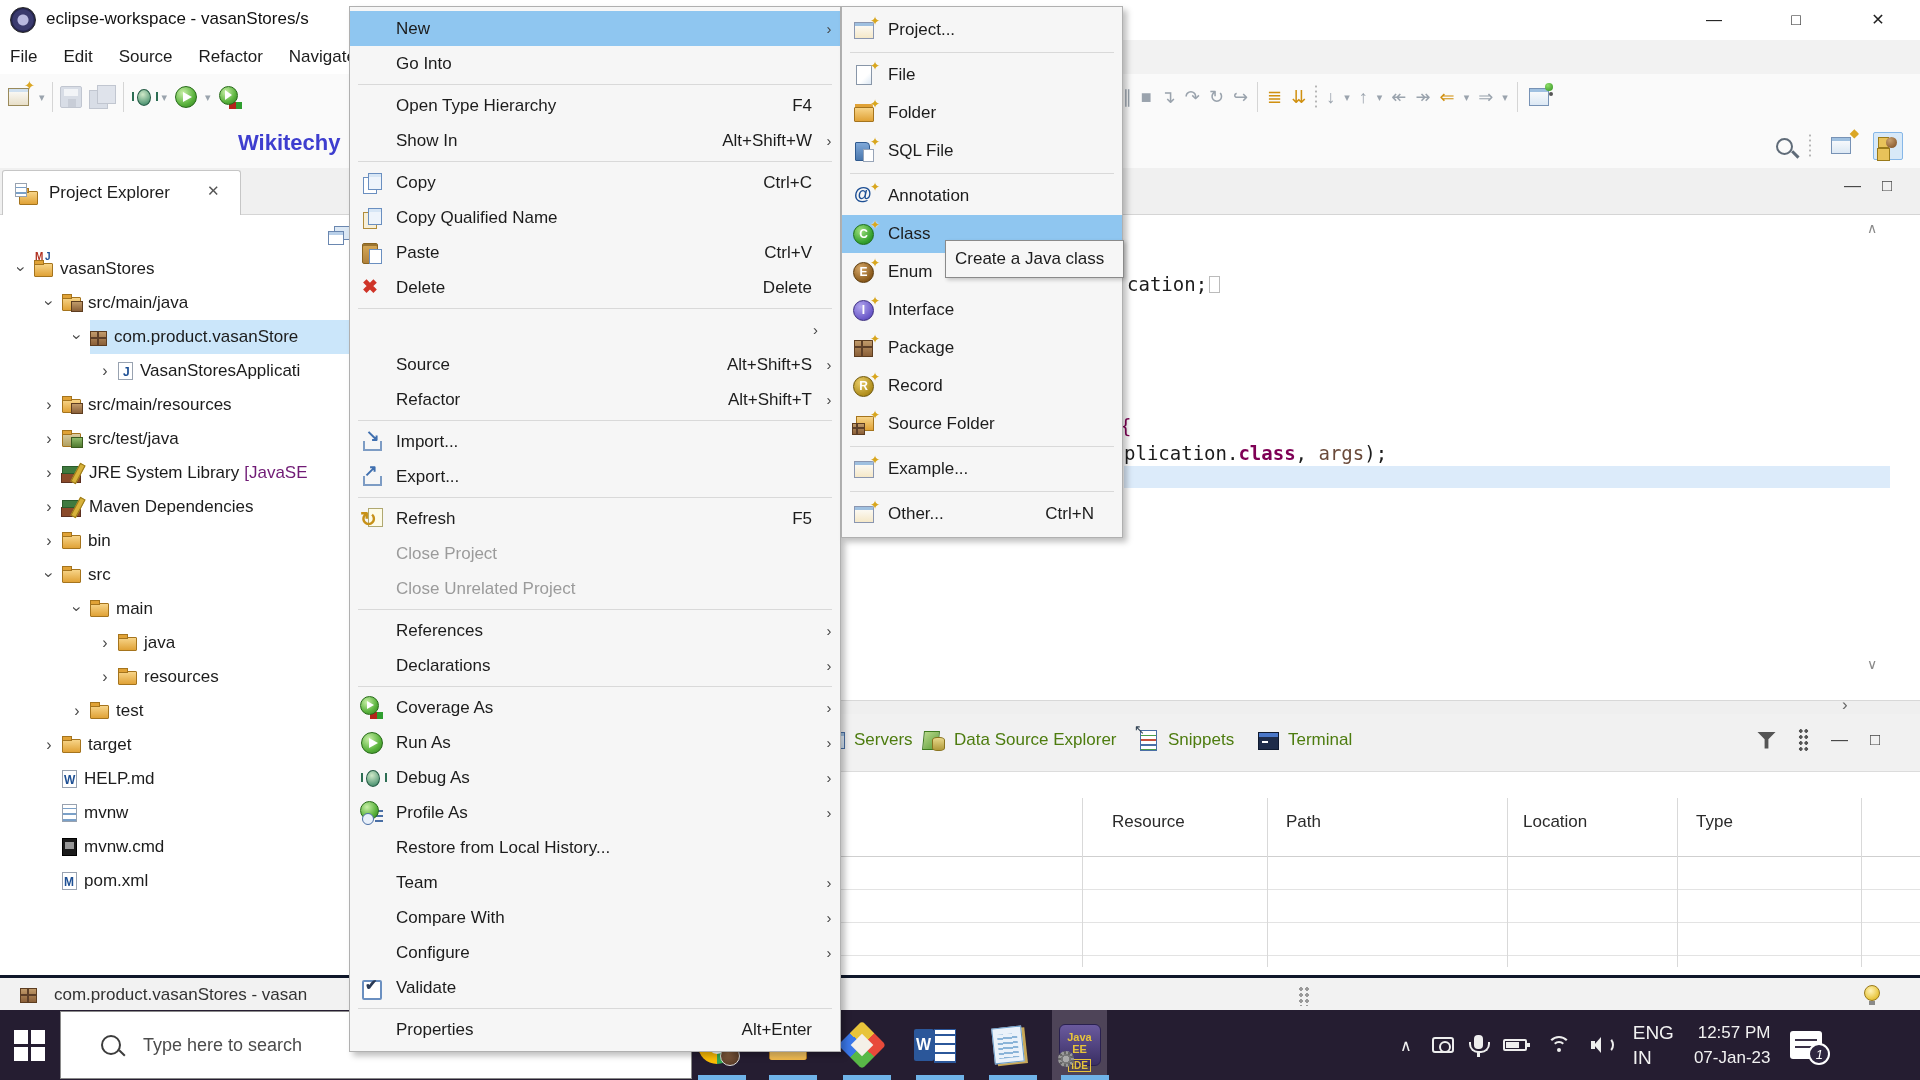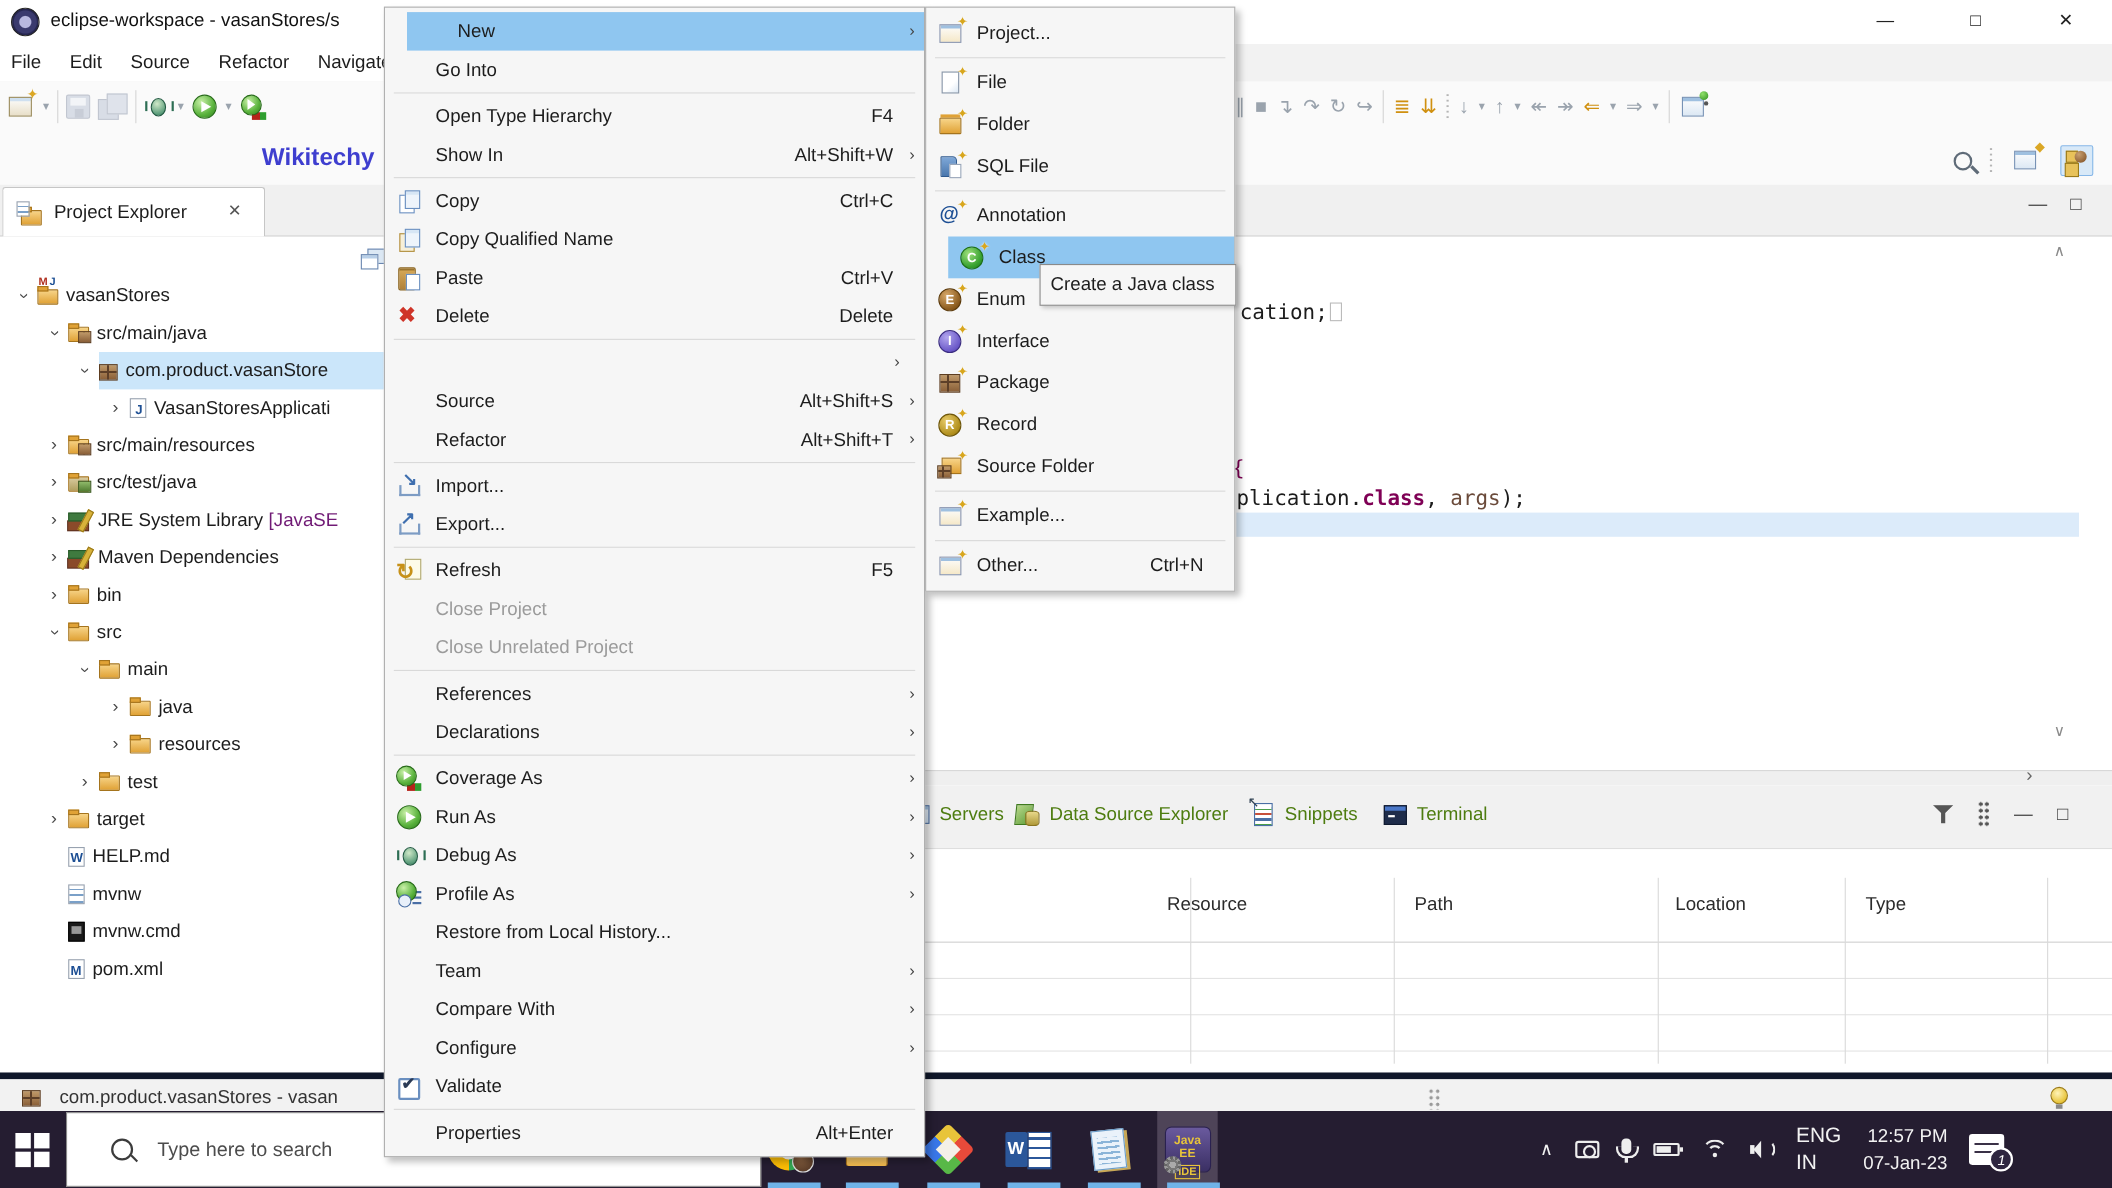--- a/index.html
+++ b/index.html
@@ -109,21 +109,21 @@
     repeating-linear-gradient(#fff 0 2px, #7aa0c8 2px 4px, #fff 4px 6px); }
   .tf-cmd { background:#1a1a1a; border-color:#000; }
   .tf-cmd::before { content:""; position:absolute; left:2px; top:3px; width:9px; height:7px; background:#cfcfcf; opacity:.7; }
   .tl { position:relative; width:20px; height:18px; flex:0 0 20px; }
   .tl::before { content:""; position:absolute; left:0; top:2px; width:16px; height:6px; background:#3f7a3f; border:1px solid #2a5a2a;
     box-shadow:0 8px 0 #8a4a2a, 0 8px 0 1px #5d3020; }
   .tl::after { content:""; position:absolute; left:13px; top:-1px; width:4px; height:19px; background:#d8b23a; border:1px solid #9a7a1a;
     transform:rotate(28deg); }
 
   
-  .statusbar { position:absolute; left:0; top:975px; width:1920px; height:35px; background:#f2f2f2; border-top:6px solid #0f172a; }
+  .statusbar { position:absolute; left:0; top:975px; width:1920px; height:35px; background:#f2f2f2; border-top:3px solid #0f172a; }
   .sb-ic { position:absolute; left:20px; top:8px; }
   .sb-text { position:absolute; left:54px; top:7px; font-size:17px; color:#333; white-space:nowrap; }
   .sb-dots { position:absolute; left:1298px; top:8px; width:12px; height:20px;
     background-image:radial-gradient(circle,#9a9a9a 1.6px,transparent 1.8px); background-size:6px 6px; }
   .bulb { position:absolute; left:1864px; top:7px; width:16px; height:16px; border-radius:50%;
     background:radial-gradient(circle at 40% 35%, #fff3b8, #e8c43a 70%, #b08e1c); border:1px solid #9a7a1a; }
   .bulb::after { content:""; position:absolute; left:4px; top:15px; width:6px; height:4px; background:#8a8a8a; }
 
   
   .editor { position:absolute; left:349px; top:168px; width:1571px; height:546px; background:#fff; }
@@ -169,21 +169,21 @@
   .vline { position:absolute; top:26px; width:1px; height:169px; background:#d9d9d9; }
   .hline { position:absolute; left:0; width:1571px; height:1px; background:#e3e3e3; }
   .hline.hdr { background:#cfcfcf; }
 
   
   .menu { position:absolute; background:#f6f6f6; border:1px solid #b0b0b0; box-shadow:4px 4px 6px rgba(0,0,0,.25); padding:4px 0; }
   .ctxmenu { left:349px; top:6px; width:492px; z-index:50; }
   .newsub { left:841px; top:6px; width:282px; z-index:55; }
   .mi { display:grid; grid-template-columns:46px 1fr auto 22px; align-items:center; height:35px; }
   .newsub .mi { height:38px; }
-  .mi.hl { background:#8fc6f0;margin-left:20px; }
+  .mi.hl { background:#8fc6f0; }
   .mi.dis { color:#9b9b9b; }
   .mi .lab { font-size:17px; white-space:nowrap; }
   .mi .sc { font-size:17px; padding-right:6px; white-space:nowrap; }
   .mi .arr { color:#444; font-size:15px; text-align:center; }
   .mi-sep { height:1px; background:#d9d9d9; margin:3px 8px; }
   .ic { position:relative; width:24px; height:24px; margin-left:10px; }
   .ic > .sp { position:absolute; right:-4px; top:-7px; font-style:normal; }
   .ic > .sp::before { content:"✦"; color:#d8a61e; font-size:12px; text-shadow:0 0 2px #fff; }
 
   .ic.copy::before { content:""; position:absolute; left:3px; top:6px; width:12px; height:15px; background:#fff; border:1px solid #6a8fc0; }
@@ -564,21 +564,21 @@
       <span class="funnel"></span>
       <span class="pdots"></span>
       <span class="bp-min">—</span>
       <span class="bp-max">□</span>
     </div>
     <div class="btable">
       <div class="hline hdr" style="top:84px;"></div>
       <div class="hline" style="top:117px;"></div>
       <div class="hline" style="top:150px;"></div>
       <div class="hline" style="top:183px;"></div>
-    <span class="th" style="left: 712px;">Resource</span>
+    <span class="th" style="left: 763px;">Resource</span>
         <span class="th" style="left: 937px;">Path</span>
         <span class="th" style="left: 1174px;">Location</span>
         <span class="th" style="left: 1347px;">Type</span>
         <div class="vline" style="left: 733px;"></div>
         <div class="vline" style="left: 918px;"></div>
         <div class="vline" style="left: 1158px;"></div>
         <div class="vline" style="left: 1328px;"></div>
         <div class="vline" style="left: 1512px;"></div>
       </div>
   </div>

